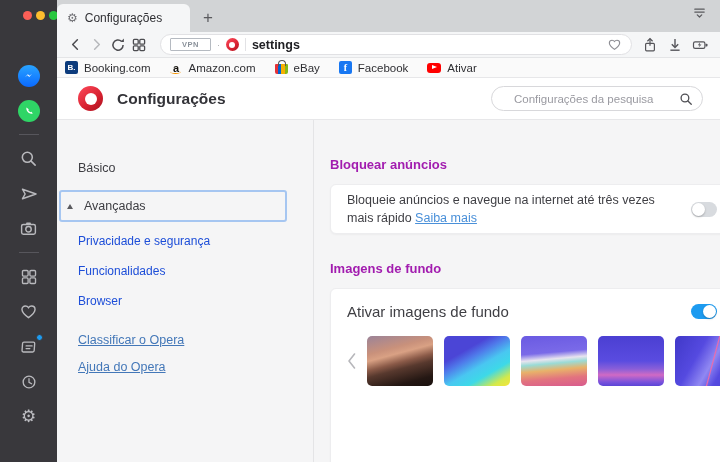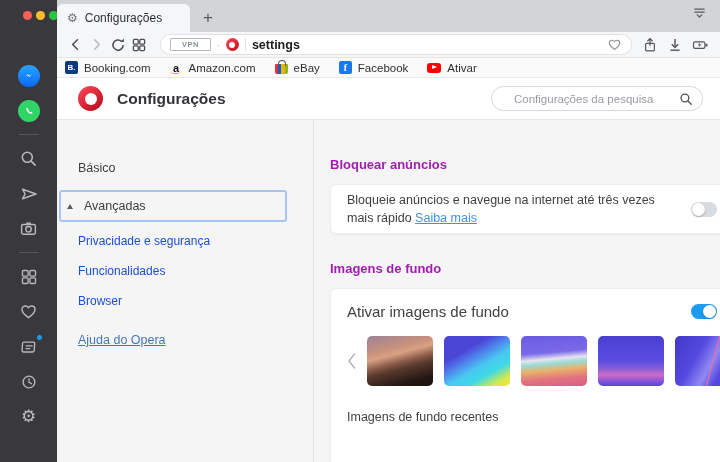--- a/index.html
+++ b/index.html
@@ -310,20 +310,21 @@
         <div class="snav-selected">
           <span class="tri-up"></span>
           <span class="snav-item" style="padding-left:0;margin-bottom:0">Avançadas</span>
         </div>
         <div class="snav-sub">
           <div class="snav-subitem">Privacidade e segurança</div>
           <div class="snav-subitem">Funcionalidades</div>
           <div class="snav-subitem">Browser</div>
         </div>
         <div class="snav-links">
+          <a class="snav-link">Classificar o Opera</a>
           <a class="snav-link">Ajuda do Opera</a>
         </div>
       </nav>
 
       <main class="smain">
 
         <div class="sec-h">Bloquear anúncios</div>
         <div class="card card-adblock">
           <div class="adblock-text">
             <span>Bloqueie anúncios e navegue na internet até três vezes mais rápido </span><span class="inline-link">Saiba mais</span>
@@ -351,19 +352,18 @@
                 </svg>
             </span>
             <span class="thumb t1"></span>
             <span class="thumb t2"></span>
             <span class="thumb t3"></span>
             <span class="thumb t4"></span>
             <span class="thumb t5"></span>
 
           </div>
 
-          <div class="wall-recent">Imagens de fundo recentes</div>
         </div>
 
       </main>
     </div>
   </div>
 </div>
 
 </body></html>

